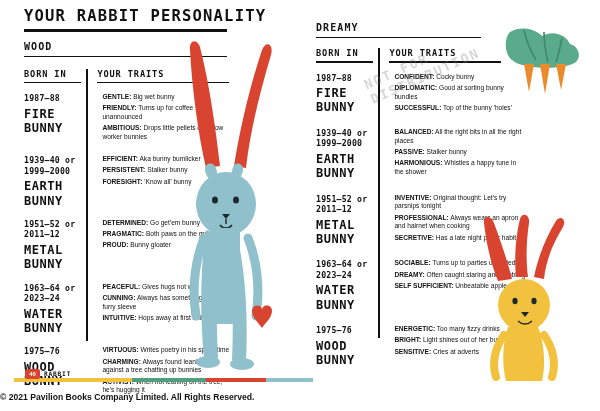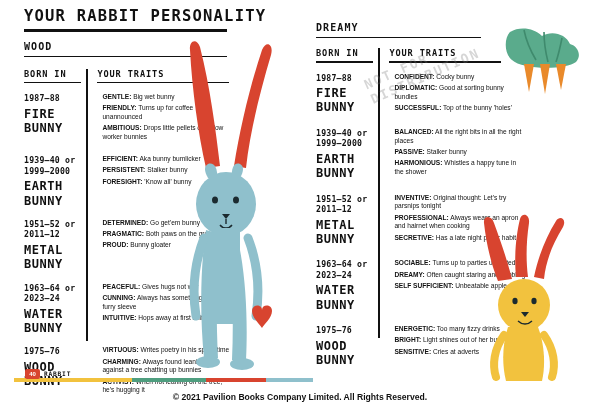--- a/index.html
+++ b/index.html
@@ -62,21 +62,21 @@
   .trait{
     font-size:6.6px;line-height:1.32;color:#111;margin-bottom:2.5px;
   }
   .trait b{font-weight:bold;}
   
   .right-page{position:absolute;left:316px;top:22px;width:262px;height:358px;}
   .r-sex-rule{width:165px;height:1px;background:#111;margin-top:4px;}
   .r-cols{position:relative;margin-top:10px;width:210px;}
   
   .footer{
-    position:absolute;left:0;top:392px;width:600px;text-align:center;
+    position:absolute;left:0;top:392px;width:600px;
     font-size:8.6px;font-weight:bold;color:#111;
   }
   .pagenum{
     position:absolute;left:25px;top:369px;
     width:15px;height:10px;border-radius:2px;background:#d8442f;
     color:#fff;font-size:6px;font-weight:bold;
     display:flex;align-items:center;justify-content:center;
   }
   .pagelabel{
     position:absolute;left:44px;top:370px;

